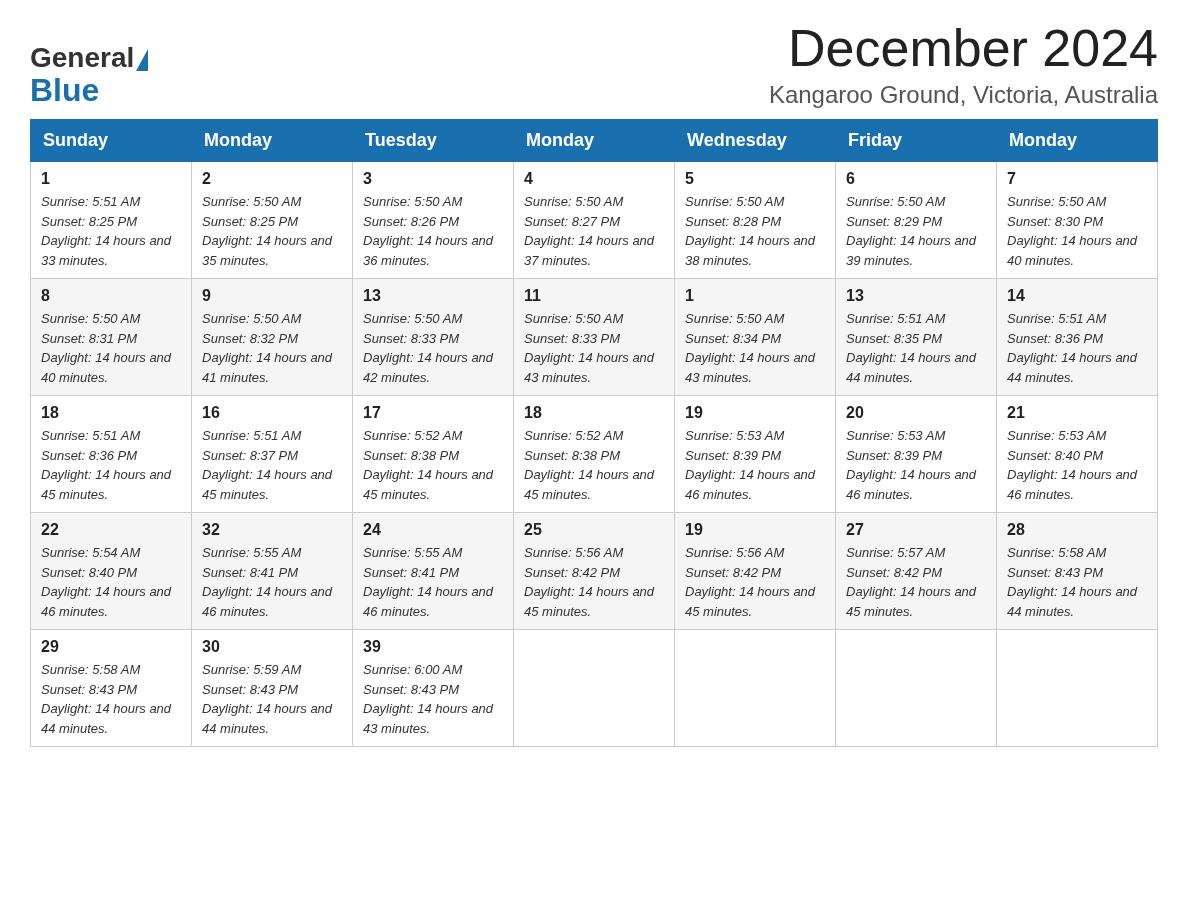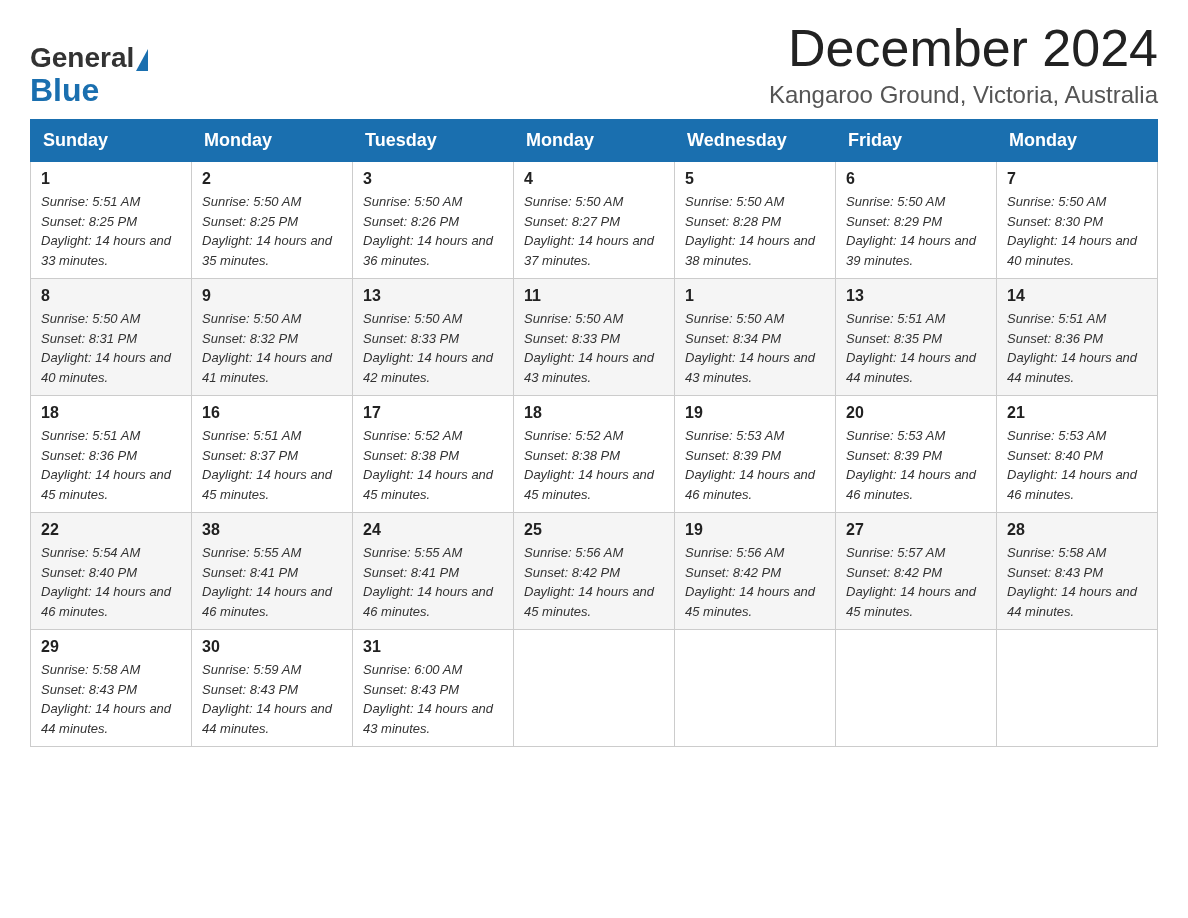--- a/index.html
+++ b/index.html
@@ -226,21 +226,21 @@
           <span class="day-number">21</span>
           <div class="day-info">Sunrise: 5:53 AM<br>Sunset: 8:40 PM<br>Daylight: 14 hours and 46 minutes.</div>
         </td>
       </tr>
       <tr>
         <td>
           <span class="day-number">22</span>
           <div class="day-info">Sunrise: 5:54 AM<br>Sunset: 8:40 PM<br>Daylight: 14 hours and 46 minutes.</div>
         </td>
         <td>
-          <span class="day-number">38</span>
+          <span class="day-number">32</span>
           <div class="day-info">Sunrise: 5:55 AM<br>Sunset: 8:41 PM<br>Daylight: 14 hours and 46 minutes.</div>
         </td>
         <td>
           <span class="day-number">24</span>
           <div class="day-info">Sunrise: 5:55 AM<br>Sunset: 8:41 PM<br>Daylight: 14 hours and 46 minutes.</div>
         </td>
         <td>
           <span class="day-number">25</span>
           <div class="day-info">Sunrise: 5:56 AM<br>Sunset: 8:42 PM<br>Daylight: 14 hours and 45 minutes.</div>
         </td>
@@ -260,21 +260,21 @@
       <tr>
         <td>
           <span class="day-number">29</span>
           <div class="day-info">Sunrise: 5:58 AM<br>Sunset: 8:43 PM<br>Daylight: 14 hours and 44 minutes.</div>
         </td>
         <td>
           <span class="day-number">30</span>
           <div class="day-info">Sunrise: 5:59 AM<br>Sunset: 8:43 PM<br>Daylight: 14 hours and 44 minutes.</div>
         </td>
         <td>
-          <span class="day-number">31</span>
+          <span class="day-number">39</span>
           <div class="day-info">Sunrise: 6:00 AM<br>Sunset: 8:43 PM<br>Daylight: 14 hours and 43 minutes.</div>
         </td>
         <td class="empty-cell"></td>
         <td class="empty-cell"></td>
         <td class="empty-cell"></td>
         <td class="empty-cell"></td>
       </tr>
     </tbody>
 </table>
 

